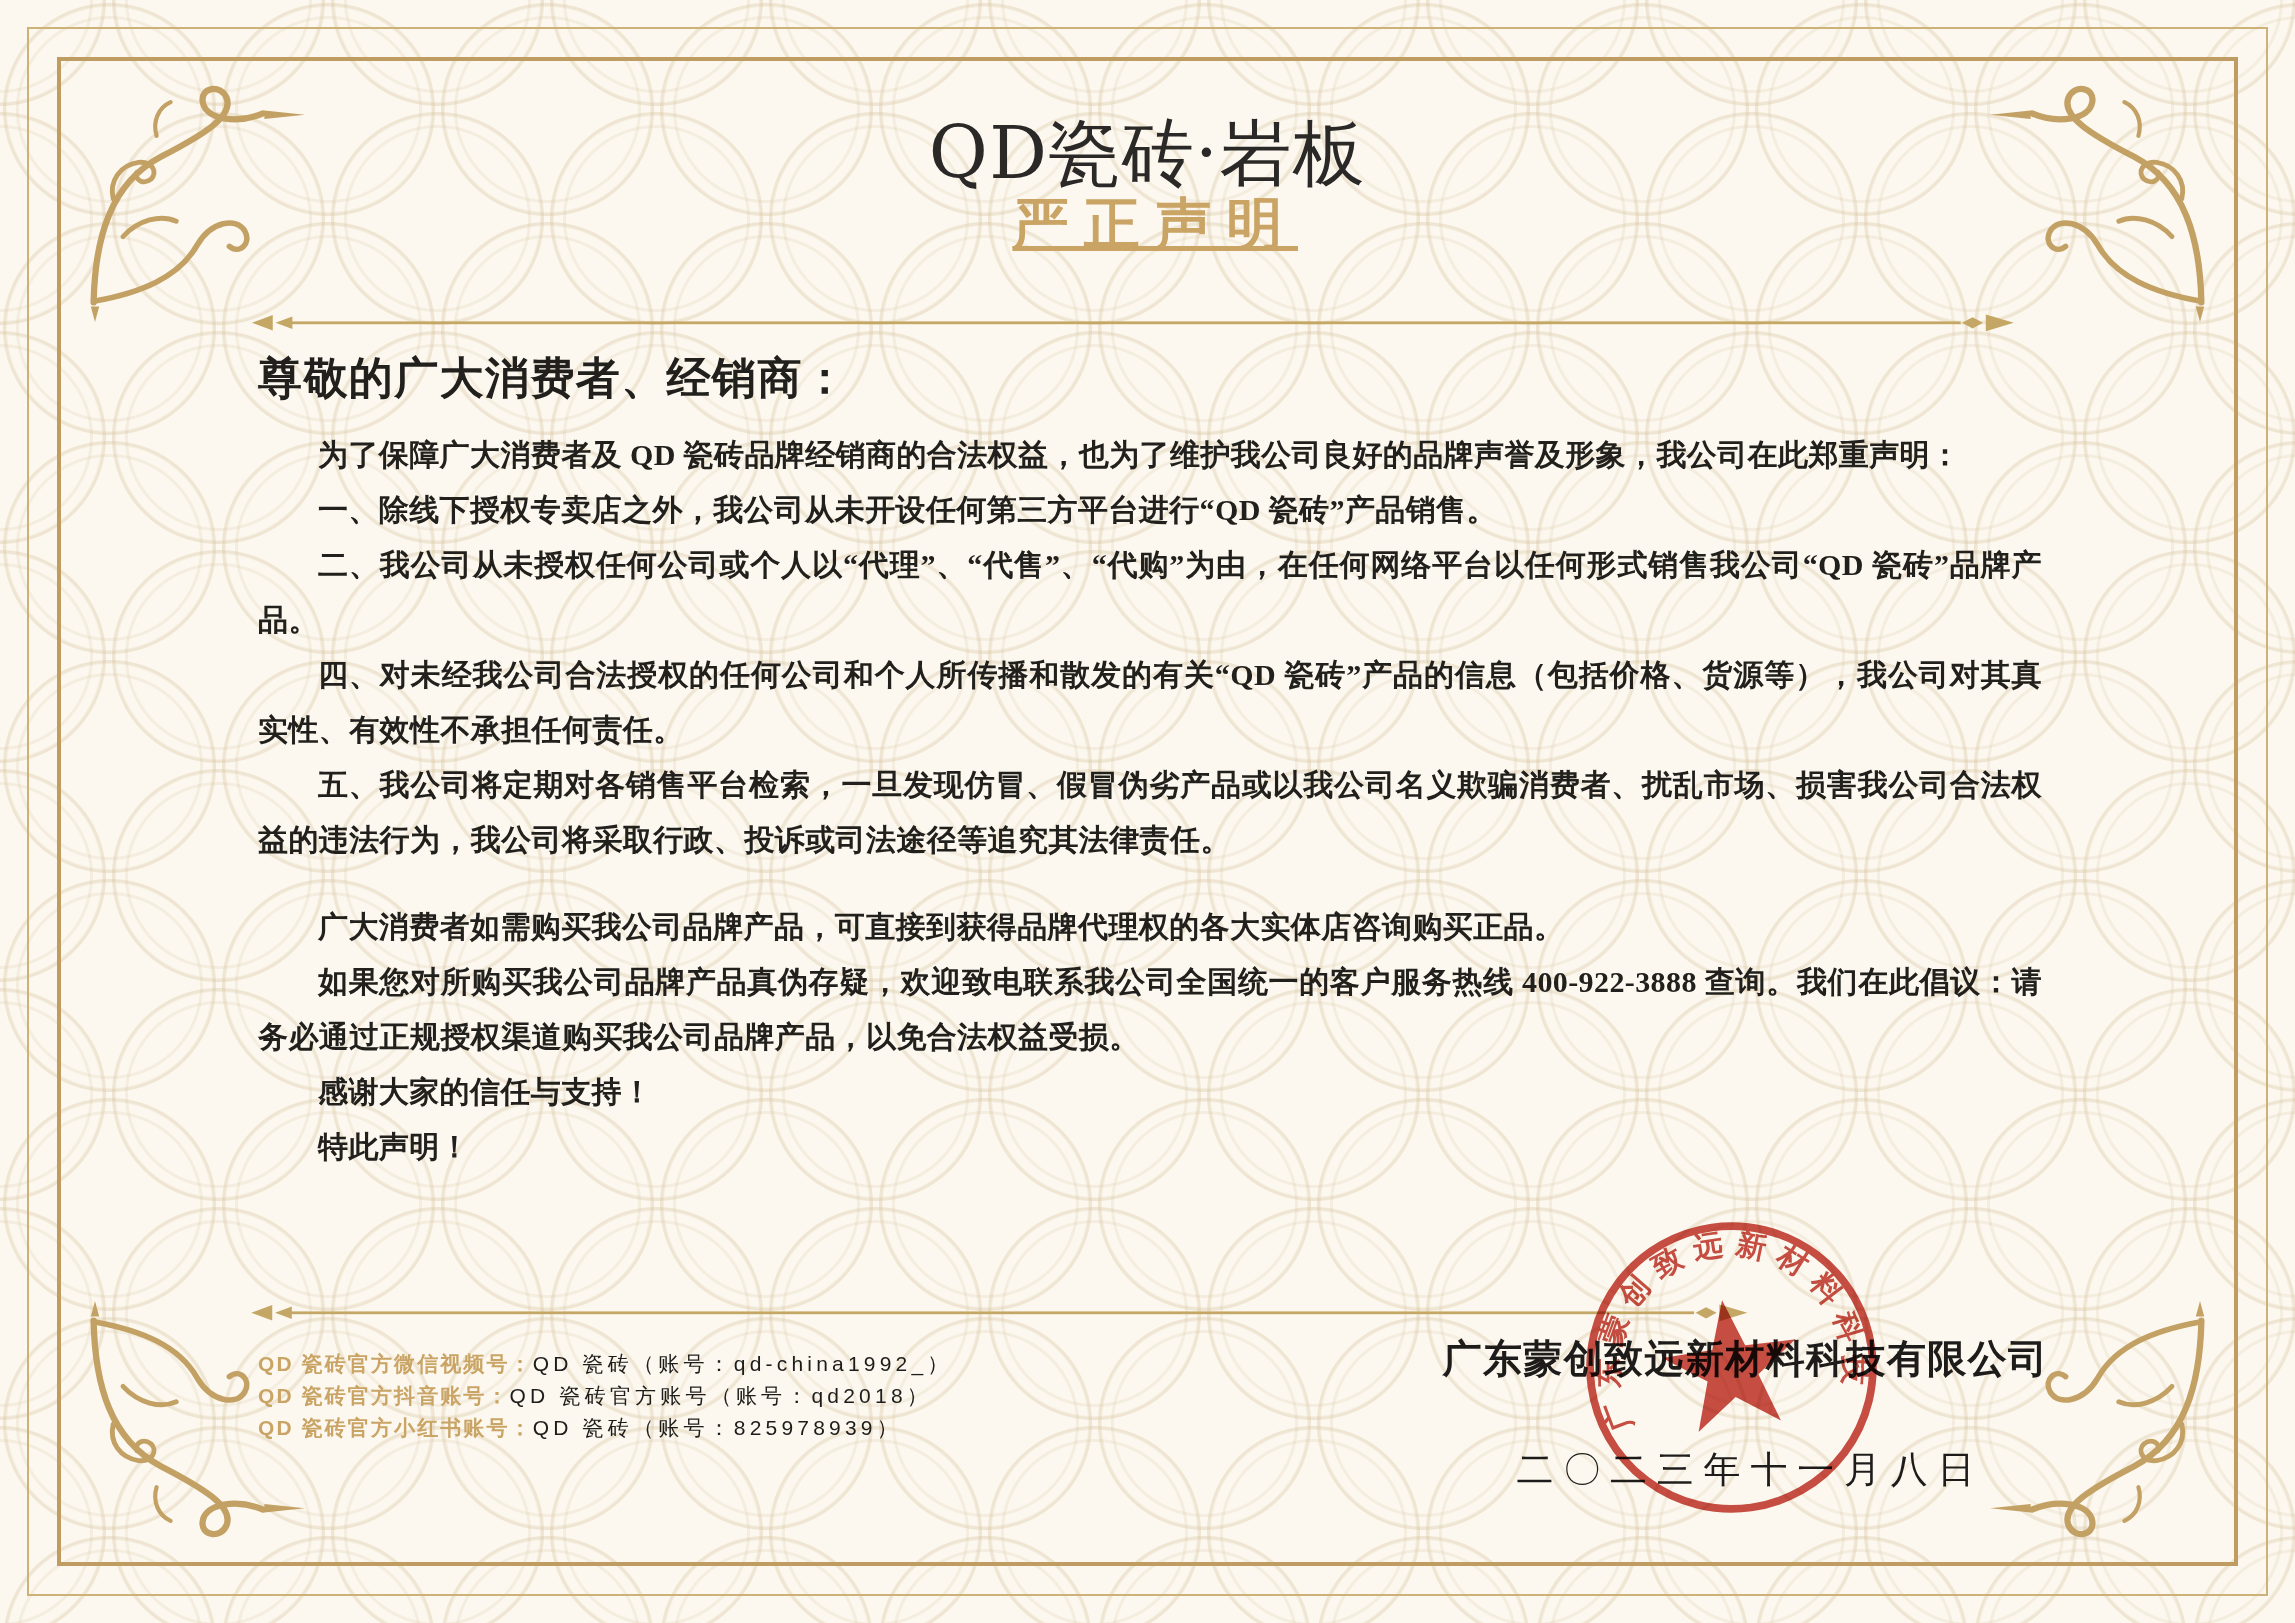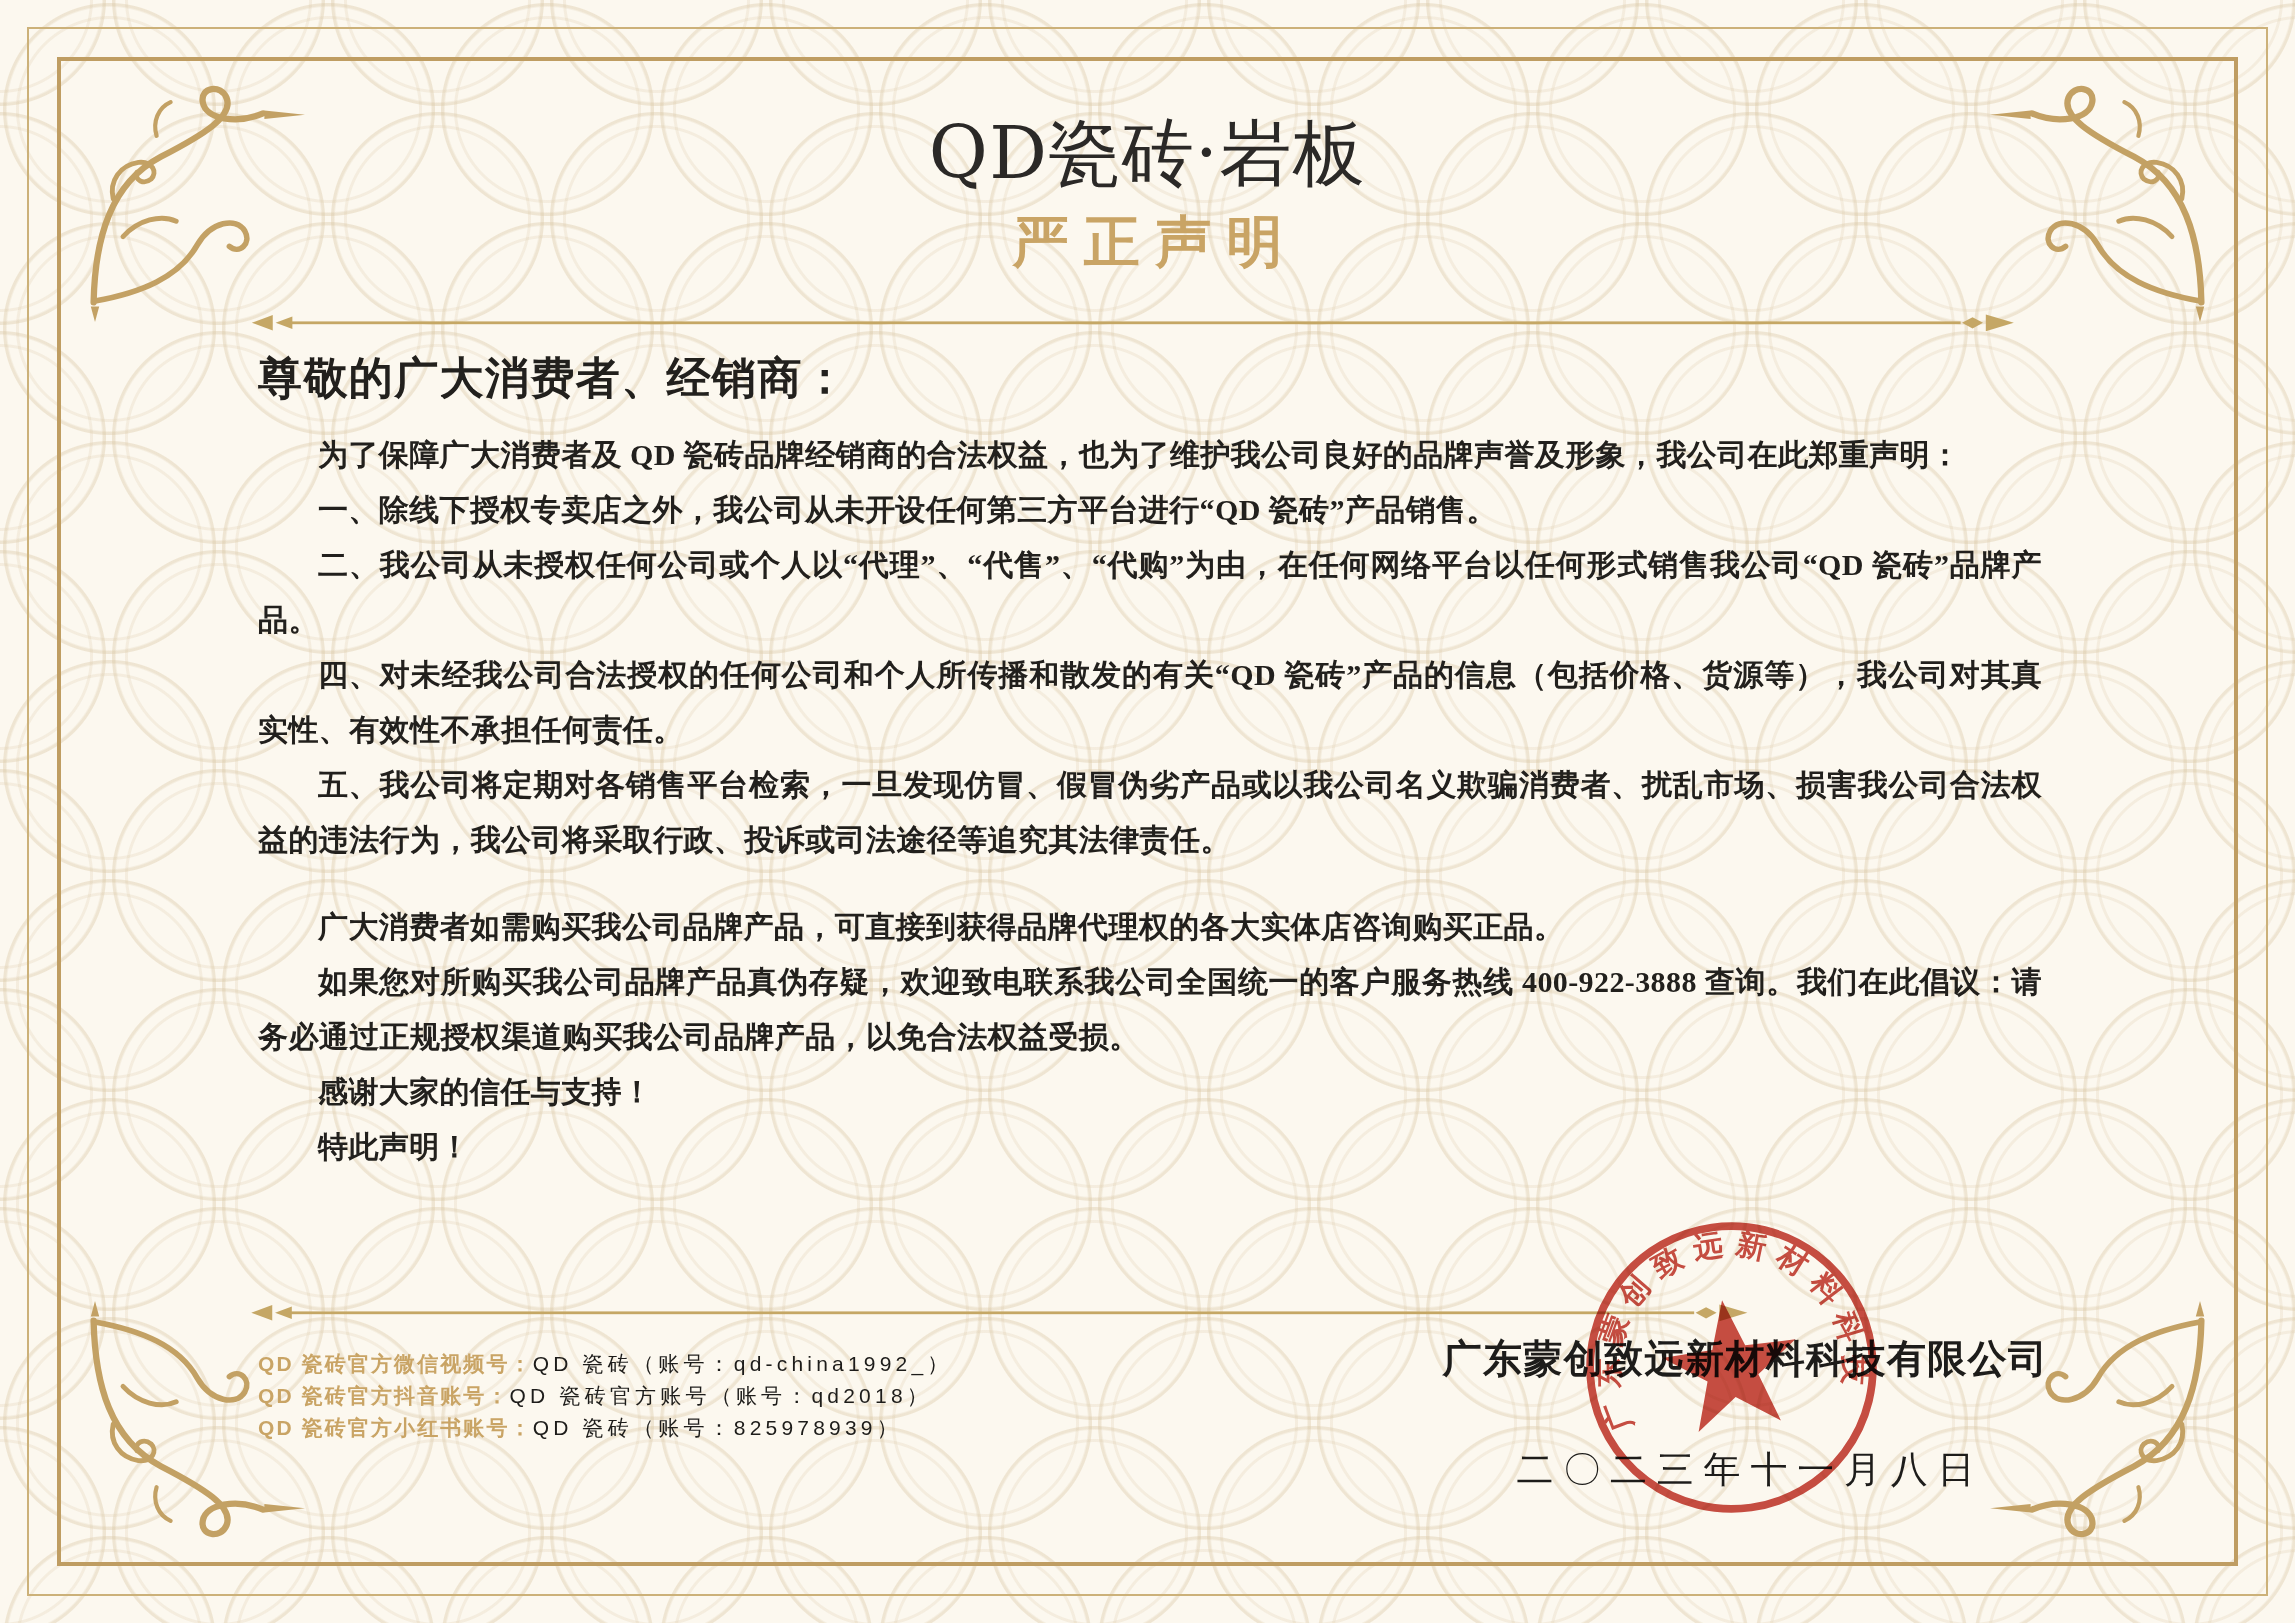--- a/index.html
+++ b/index.html
@@ -27,22 +27,22 @@
   .corner.tr{top:70px;right:74px;transform:scaleX(-1);}
   .corner.bl{bottom:70px;left:74px;transform:scaleY(-1);}
   .corner.br{bottom:70px;right:74px;transform:scale(-1,-1);}
 
   .header{position:absolute;top:114px;left:0;width:100%;text-align:center;}
   .logo{
     font-family:"DejaVu Serif","Liberation Serif",serif;
     font-weight:400;font-size:72px;color:#2b2927;letter-spacing:1.4px;line-height:1.1;
   }
   .subtitle{
-    margin-top:18px;font-size:56px;font-weight:700;color:#c9a465;
-    letter-spacing:15.4px;text-indent:15.4px;line-height:1.1;
+    font-size:56px;font-weight:700;color:#c9a465;
+    letter-spacing:15.4px;text-indent:15.4px;line-height:1.1;text-decoration:underline;
   }
 
   .divider{position:absolute;fill:#c5a765;}
   .divider-top{left:250px;top:313px;}
   .divider-bottom{left:250px;top:1303px;}
 
   .body{position:absolute;left:258px;top:349px;width:1784px;color:#22201d;}
   .salutation{font-size:44px;font-weight:700;letter-spacing:1.4px;margin:0 0 21px 0;line-height:1.3;}
   .body p{
     font-size:30px;font-weight:700;line-height:55px;

